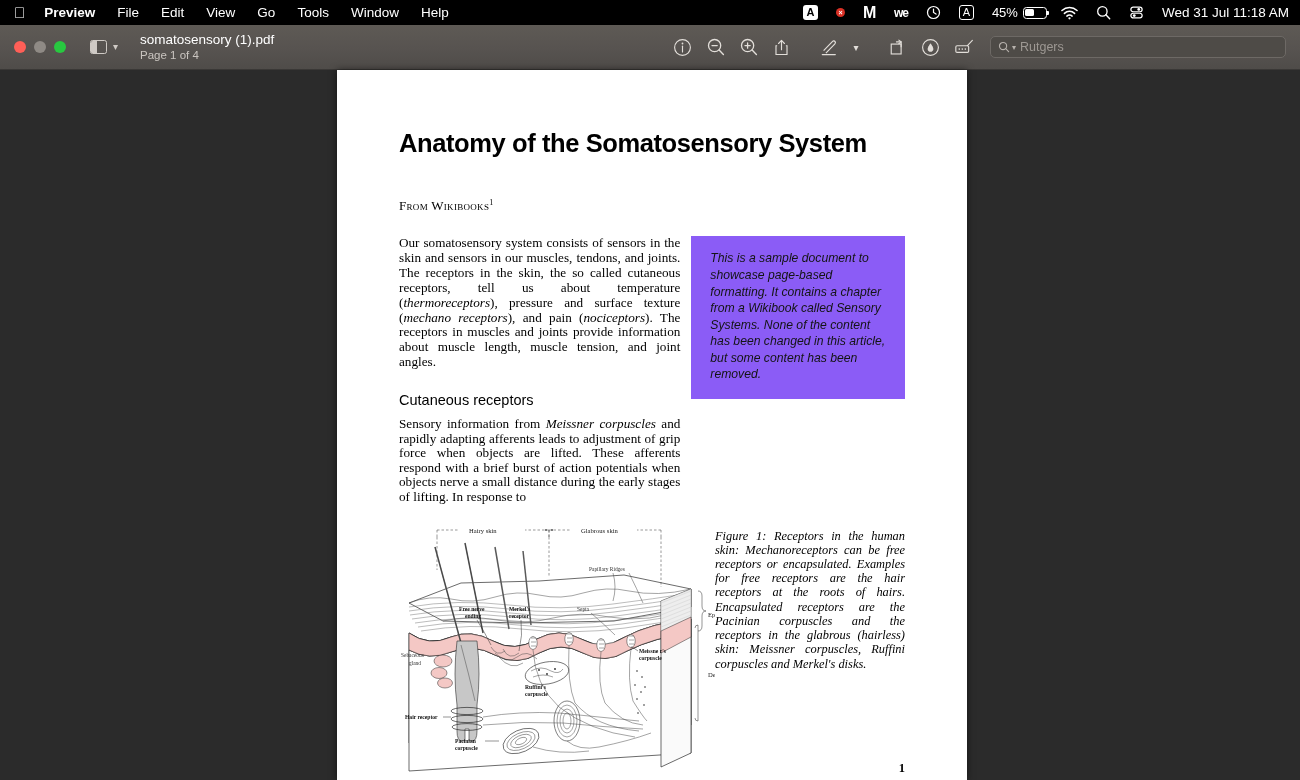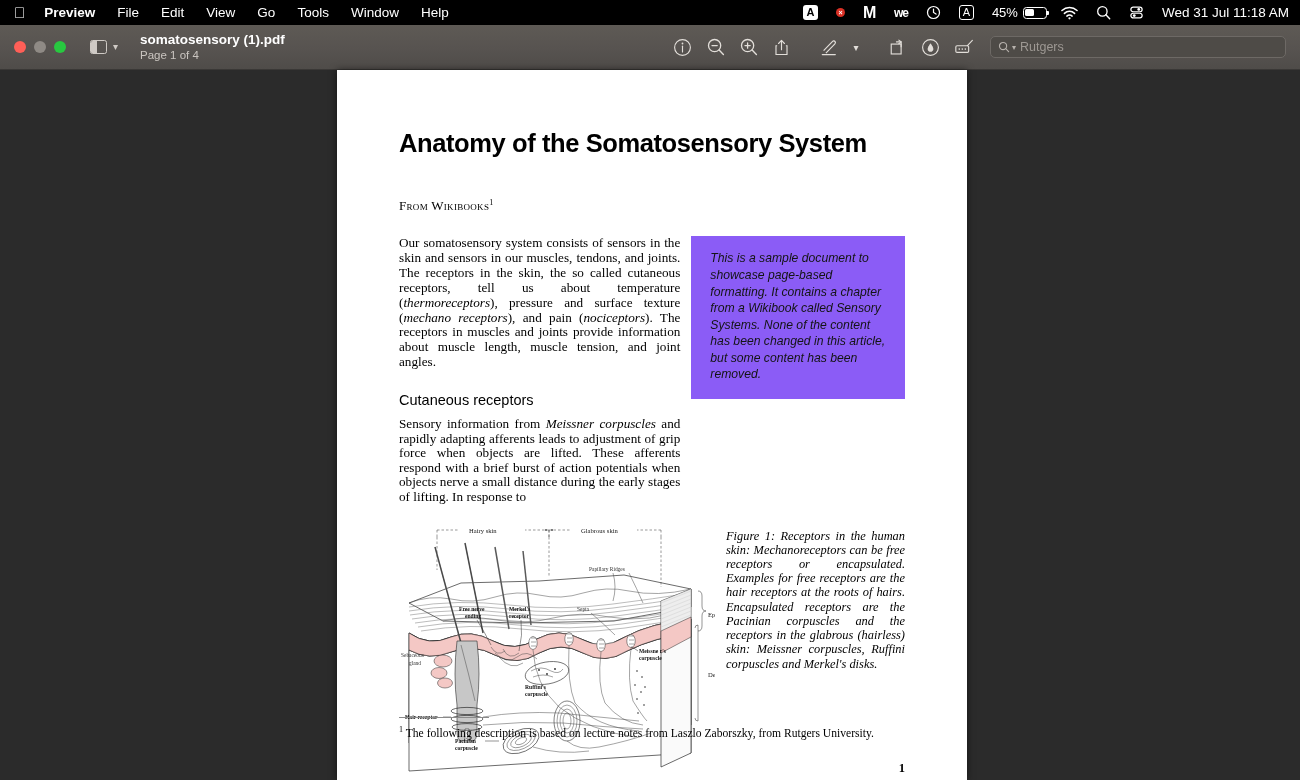--- a/index.html
+++ b/index.html
@@ -49,21 +49,21 @@
   }
   #lights { display:flex; gap:8px; padding-left:14px; }
   #lights .lt { width:12px; height:12px; border-radius:50%; }
   .lt.r { background:#ff5f57; } .lt.y { background:#8f8a85; } .lt.g { background:#28c840; }
   #sidebtn { display:flex; align-items:center; gap:6px; padding-left:24px; }
   .side-ico { width:17px; height:14px; border:1.4px solid #cfcac5; border-radius:2.5px;
     display:flex; overflow:hidden; }
   .side-ico i { display:block; width:6px; background:#cfcac5; border-right:1.4px solid #cfcac5; }
   .chev { color:#cfcac5; font-size:10px; line-height:1; }
   #titleblock { padding-left:22px; line-height:1.22; }
-  #titleblock .tt { color:#fff; font-size:13.5px; font-weight:bold; }
+  #titleblock .tt { color:#fff; font-size:13.5px; font-weight:normal; }
   #titleblock .ts { color:#cac5c0; font-size:11.5px; }
   #tools { margin-left:auto; display:flex; align-items:center; gap:0; padding-right:8px; }
   #tools .tb { width:33px; height:45px; display:flex; align-items:center;
     justify-content:center; color:#e2ded9; }
   #searchwrap { width:296px; height:22px; margin-left:10px; margin-right:6px;
     border:1px solid #6d6965; border-radius:5px; background:#4e4b47;
     display:flex; align-items:center; padding:0 7px; gap:4px; }
   #searchwrap .sph { color:#9d9893; font-size:12.5px; }
 
   
@@ -87,21 +87,21 @@
   .selwrap i { font-style:italic; }
 
   .callout { background:#8b5cf6; padding:14px 16px 16px 19px;
     font-family:"Liberation Sans", sans-serif; font-style:italic;
     font-size:12.2px; line-height:1.36; color:#141414; }
 
   h2.sect { font-family:"Liberation Sans", sans-serif; font-weight:normal;
     font-size:14.5px; margin:22px 0 9px; }
 
   
-  #figrow { display:flex; gap:11px; margin-top:20px; }
+  #figrow { display:flex; margin-top:20px; }
   #figbox { width:316px; }
   figcaption { width:190px; font-size:12.4px; line-height:1.145;
     text-align:justify; font-style:italic; padding-top:4px; }
 
   
   #foot { position:absolute; left:62px; bottom:52px; width:506px; }
   #foot .rule { width:90px; height:1px; background:#8a8a8a; margin-bottom:7px; }
   #foot .fn { font-size:11.6px; line-height:1.2; }
   #foot .fn sup { font-size:8px; vertical-align:super; }
   #pagenum { position:absolute; right:62px; bottom:17px; font-size:12.5px; font-weight:bold; }
@@ -493,24 +493,17 @@
 
             <text class="labb" x="240" y="128">Meissne r's</text>
             <text class="labb" x="240" y="135">corpuscle</text>
             <path class="lead" d="M239 126 Q234 122 232 122"></path>
           </svg>
         </div>
 
         <figcaption>Figure 1:  Receptors in the human skin: Mechanoreceptors can be free receptors or encapsulated. Examples for free receptors are the hair receptors at the roots of hairs. Encapsulated receptors are the Pacinian corpuscles and the receptors in the glabrous (hairless) skin: Meissner corpuscles, Ruffini corpuscles and Merkel's disks.</figcaption>
       </div>
 
-      <div id="foot">
-        <div class="rule"></div>
-        <div class="fn">
-          <sup>1</sup>
-          <span>The following description is based on lecture notes from Laszlo Zaborszky, from Rutgers University.</span>
-        </div>
-      </div>
 
       <div id="pagenum">1</div>
     </div>
   </div>
 </div>
 
 </body></html>

